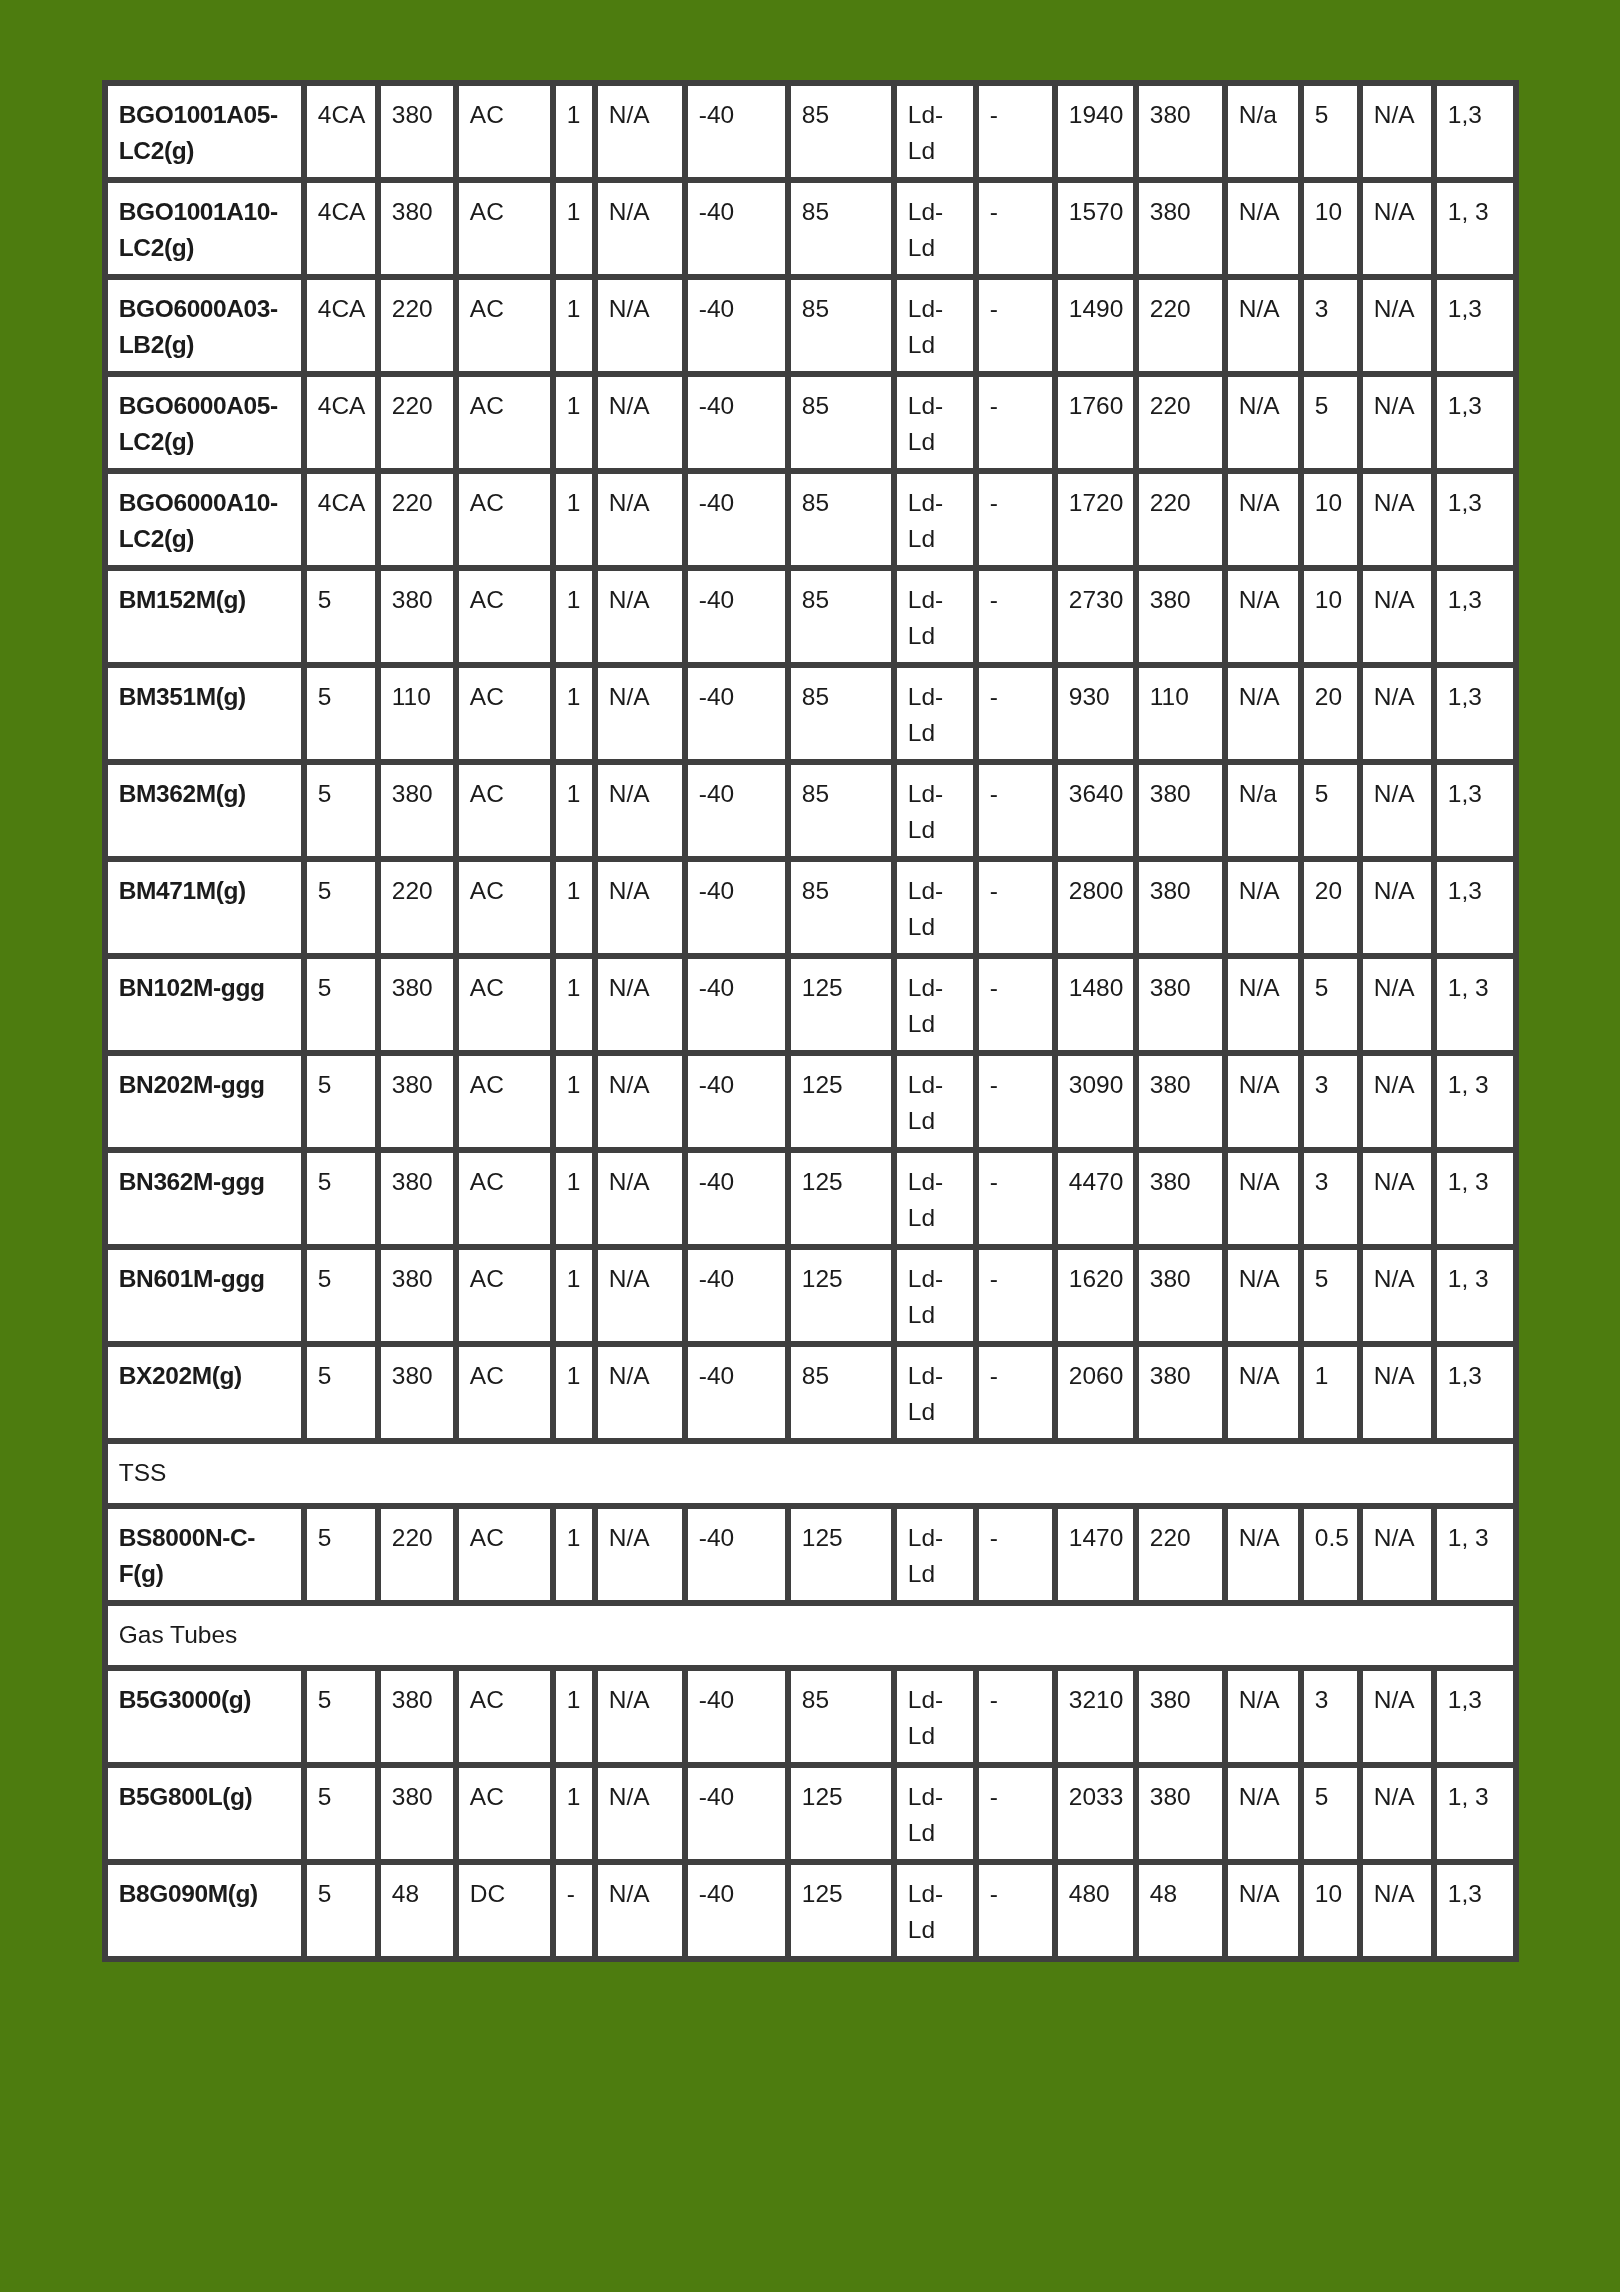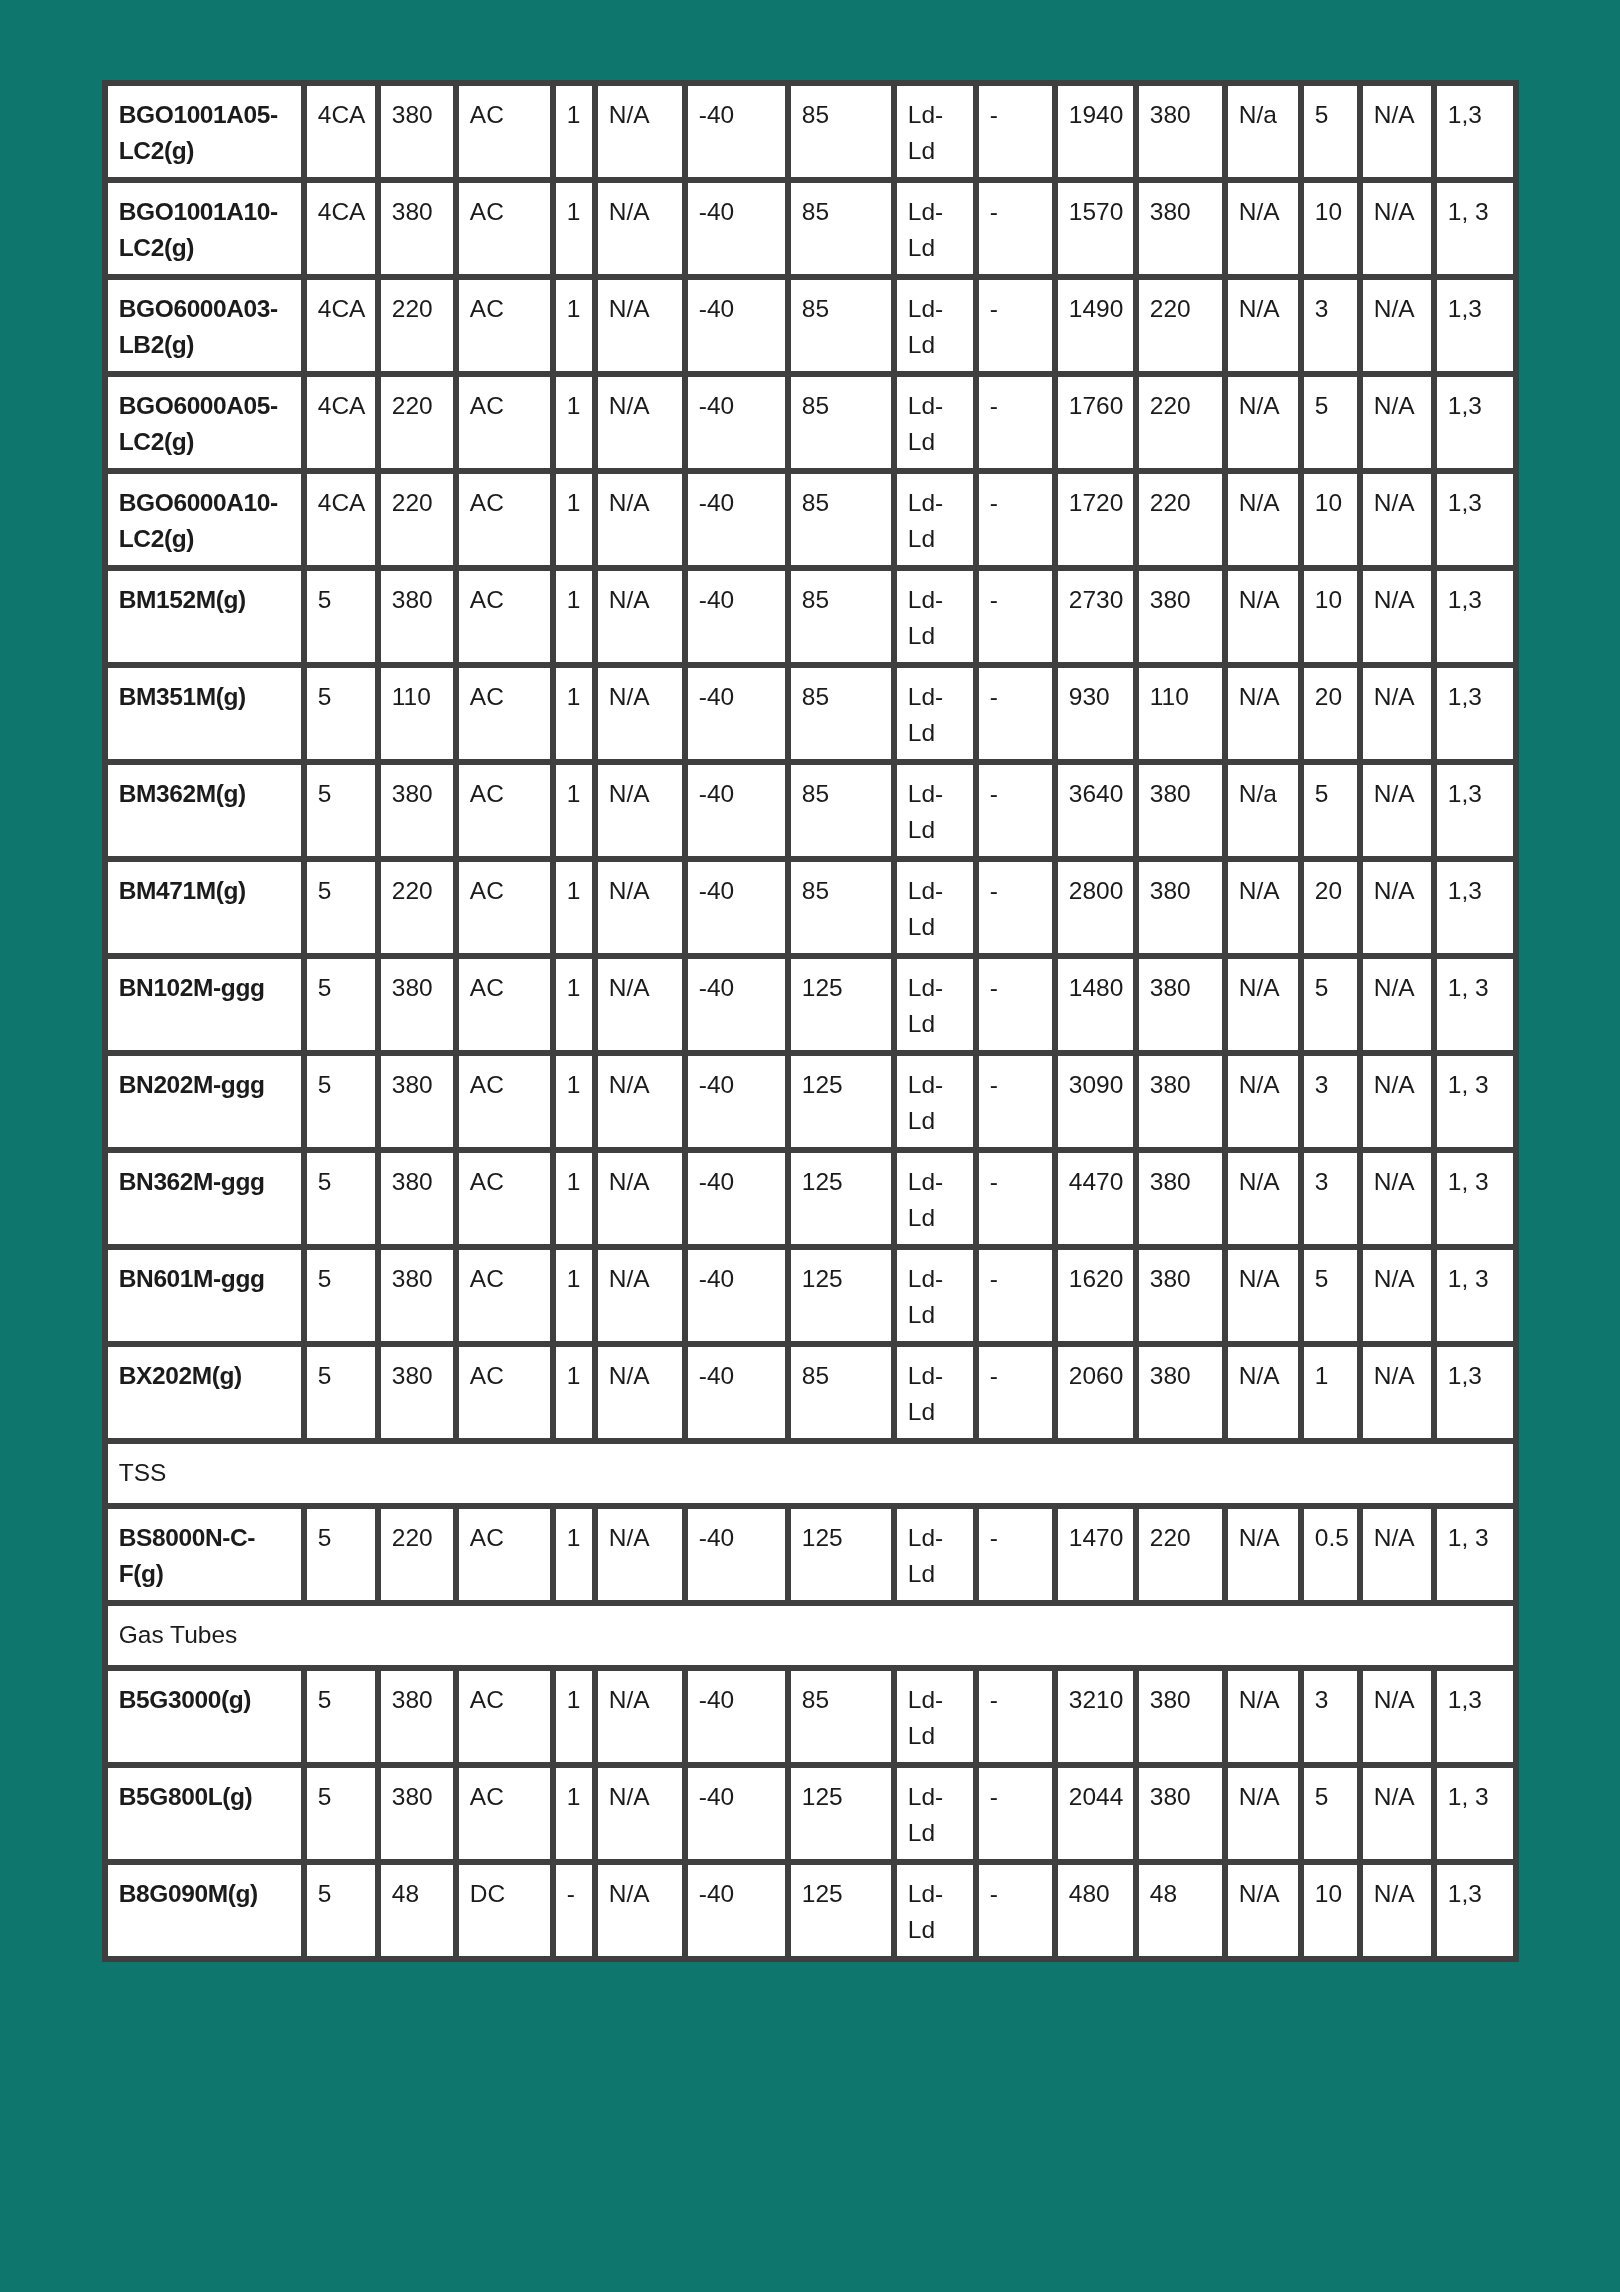--- a/index.html
+++ b/index.html
@@ -10,21 +10,21 @@
   body {
     width: 1620px;
     height: 2293px;
     position: relative;
     font-family: "Liberation Sans", sans-serif;
   }
   .page {
     position: absolute;
     left: 0; top: 0;
     width: 1620px; height: 2293px;
-    background: #0f766e;
+    background: #4d7c0f;
     overflow: hidden;
   }
   table.spec-table {
     position: absolute;
     left: 102px;
     top: 80px;
     border-collapse: collapse;
     table-layout: fixed;
     width: 1414px;
   }
@@ -372,21 +372,21 @@
           <td class="name-cell">B5G800L(g)</td>
           <td class="value-cell">5</td>
           <td class="value-cell">380</td>
           <td class="value-cell">AC</td>
           <td class="value-cell">1</td>
           <td class="value-cell">N/A</td>
           <td class="value-cell">-40</td>
           <td class="value-cell">125</td>
           <td class="value-cell">Ld-Ld</td>
           <td class="value-cell">-</td>
-          <td class="value-cell">2044</td>
+          <td class="value-cell">2033</td>
           <td class="value-cell">380</td>
           <td class="value-cell">N/A</td>
           <td class="value-cell">5</td>
           <td class="value-cell">N/A</td>
           <td class="value-cell">1, 3</td>
         </tr>
         <tr class="item-row">
           <td class="name-cell">B8G090M(g)</td>
           <td class="value-cell">5</td>
           <td class="value-cell">48</td>

